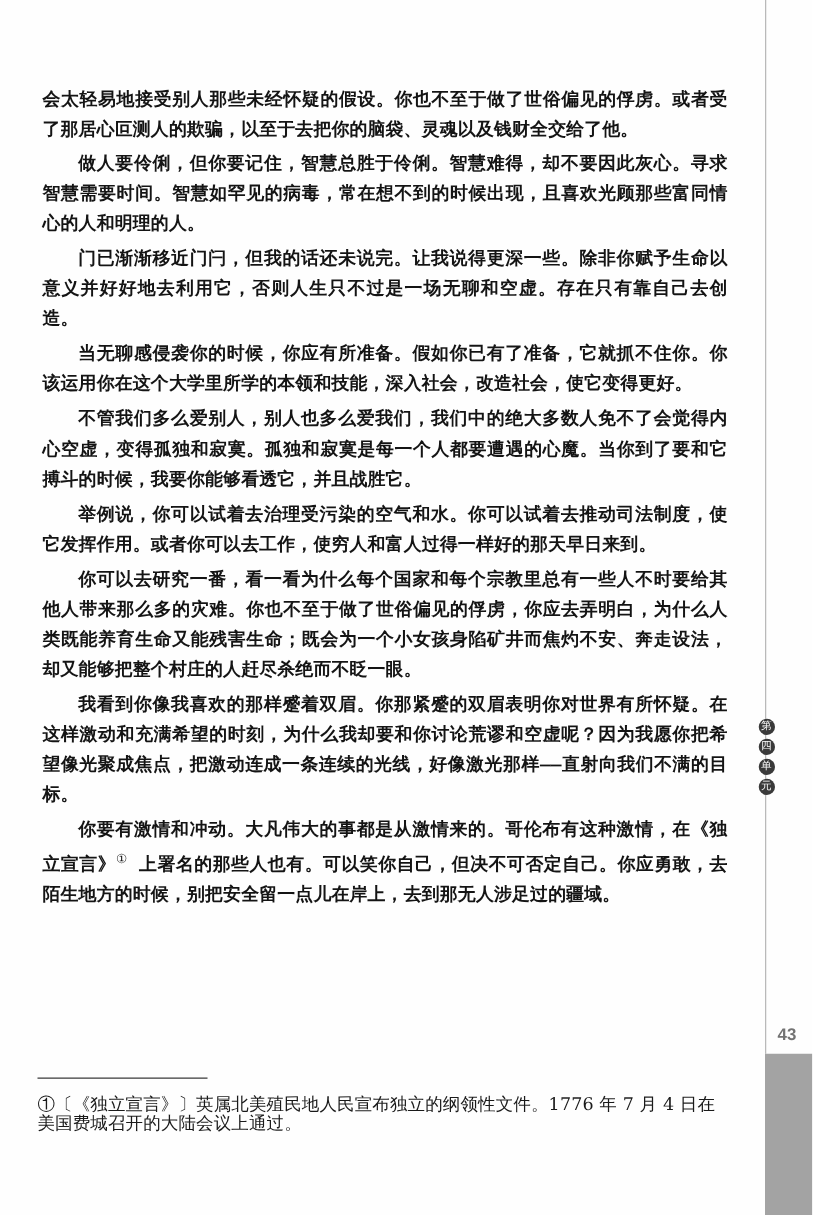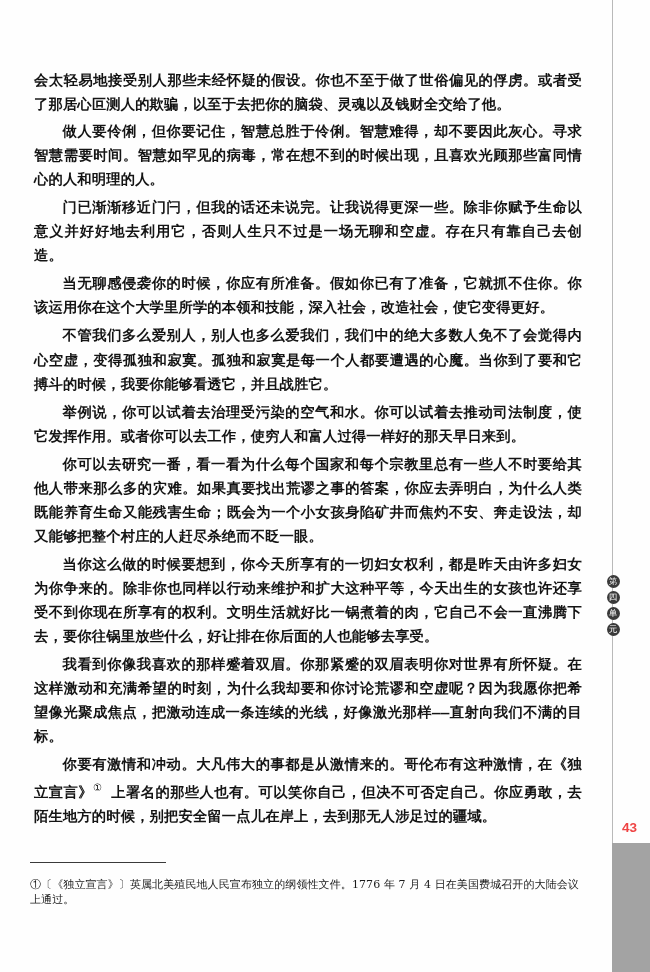--- a/index.html
+++ b/index.html
@@ -63,21 +63,21 @@
   }
 
   
   .page-number {
     position: absolute;
     left: 622px;
     top: 820px;
     font-family: "Liberation Sans", sans-serif;
     font-size: 13.5px;
     font-weight: bold;
-    color: #ef4444;
+    color: #737373;
   }
 
   
   .body-col {
     position: absolute;
     left: 30px;
     top: 64px;
     width: 556px;
   }
   p.para {
@@ -110,21 +110,21 @@
     width: 556px;
   }
   .footnote-rule {
     width: 136px;
     height: 1px;
     background: #3a3a3a;
     margin: 0 0 14px 0;
   }
   .footnote-text {
     margin: 0;
-    font-size: 11px;
+    font-size: 14px;
     line-height: 15px;
     color: #1a1a1a;
     font-family: "DejaVu Serif", "Liberation Serif", serif;
     letter-spacing: 0.1px;
     text-align: left;
   }
 </style>
 </head>
 <body>
 
@@ -143,22 +143,21 @@
 
   <div class="page-number">43</div>
 
   <div class="body-col">
     <p class="para">会太轻易地接受别人那些未经怀疑的假设。你也不至于做了世俗偏见的俘虏。或者受了那居心叵测人的欺骗，以至于去把你的脑袋、灵魂以及钱财全交给了他。</p>
     <p class="para indent">做人要伶俐，但你要记住，智慧总胜于伶俐。智慧难得，却不要因此灰心。寻求智慧需要时间。智慧如罕见的病毒，常在想不到的时候出现，且喜欢光顾那些富同情心的人和明理的人。</p>
     <p class="para indent">门已渐渐移近门闩，但我的话还未说完。让我说得更深一些。除非你赋予生命以意义并好好地去利用它，否则人生只不过是一场无聊和空虚。存在只有靠自己去创造。</p>
     <p class="para indent">当无聊感侵袭你的时候，你应有所准备。假如你已有了准备，它就抓不住你。你该运用你在这个大学里所学的本领和技能，深入社会，改造社会，使它变得更好。</p>
     <p class="para indent">不管我们多么爱别人，别人也多么爱我们，我们中的绝大多数人免不了会觉得内心空虚，变得孤独和寂寞。孤独和寂寞是每一个人都要遭遇的心魔。当你到了要和它搏斗的时候，我要你能够看透它，并且战胜它。</p>
     <p class="para indent">举例说，你可以试着去治理受污染的空气和水。你可以试着去推动司法制度，使它发挥作用。或者你可以去工作，使穷人和富人过得一样好的那天早日来到。</p>
-    <p class="para indent">你可以去研究一番，看一看为什么每个国家和每个宗教里总有一些人不时要给其他人带来那么多的灾难。如果真要找出荒谬之事的答案，你应去弄明白，为什么人类既能养育生命又能残害生命；既会为一个小女孩身陷矿井而焦灼不安、奔走设法，却又能够把整个村庄的人赶尽杀绝而不眨一眼。</p>
-    <p class="para indent">当你这么做的时候要想到，你今天所享有的一切妇女权利，都是昨天由许多妇女为你争来的。除非你也同样以行动来维护和扩大这种平等，今天出生的女孩也许还享受不到你现在所享有的权利。文明生活就好比一锅煮着的肉，它自己不会一直沸腾下去，要你往锅里放些什么，好让排在你后面的人也能够去享受。</p>
+    <p class="para indent">你可以去研究一番，看一看为什么每个国家和每个宗教里总有一些人不时要给其他人带来那么多的灾难。你也不至于做了世俗偏见的俘虏，你应去弄明白，为什么人类既能养育生命又能残害生命；既会为一个小女孩身陷矿井而焦灼不安、奔走设法，却又能够把整个村庄的人赶尽杀绝而不眨一眼。</p>
     <p class="para indent">我看到你像我喜欢的那样蹙着双眉。你那紧蹙的双眉表明你对世界有所怀疑。在这样激动和充满希望的时刻，为什么我却要和你讨论荒谬和空虚呢？因为我愿你把希望像光聚成焦点，把激动连成一条连续的光线，好像激光那样——直射向我们不满的目标。</p>
     <p class="para indent"><span>你要有激情和冲动。大凡伟大的事都是从激情来的。哥伦布有这种激情，在《独立宣言》</span><span class="sup-mark">①</span><span> 上署名的那些人也有。可以笑你自己，但决不可否定自己。你应勇敢，去陌生地方的时候，别把安全留一点儿在岸上，去到那无人涉足过的疆域。</span></p>
   </div>
 
   <div class="footnote-zone">
     <div class="footnote-rule"></div>
     <p class="footnote-text">①〔《独立宣言》〕英属北美殖民地人民宣布独立的纲领性文件。1776 年 7 月 4 日在美国费城召开的大陆会议上通过。</p>
   </div>
 
 </div>

